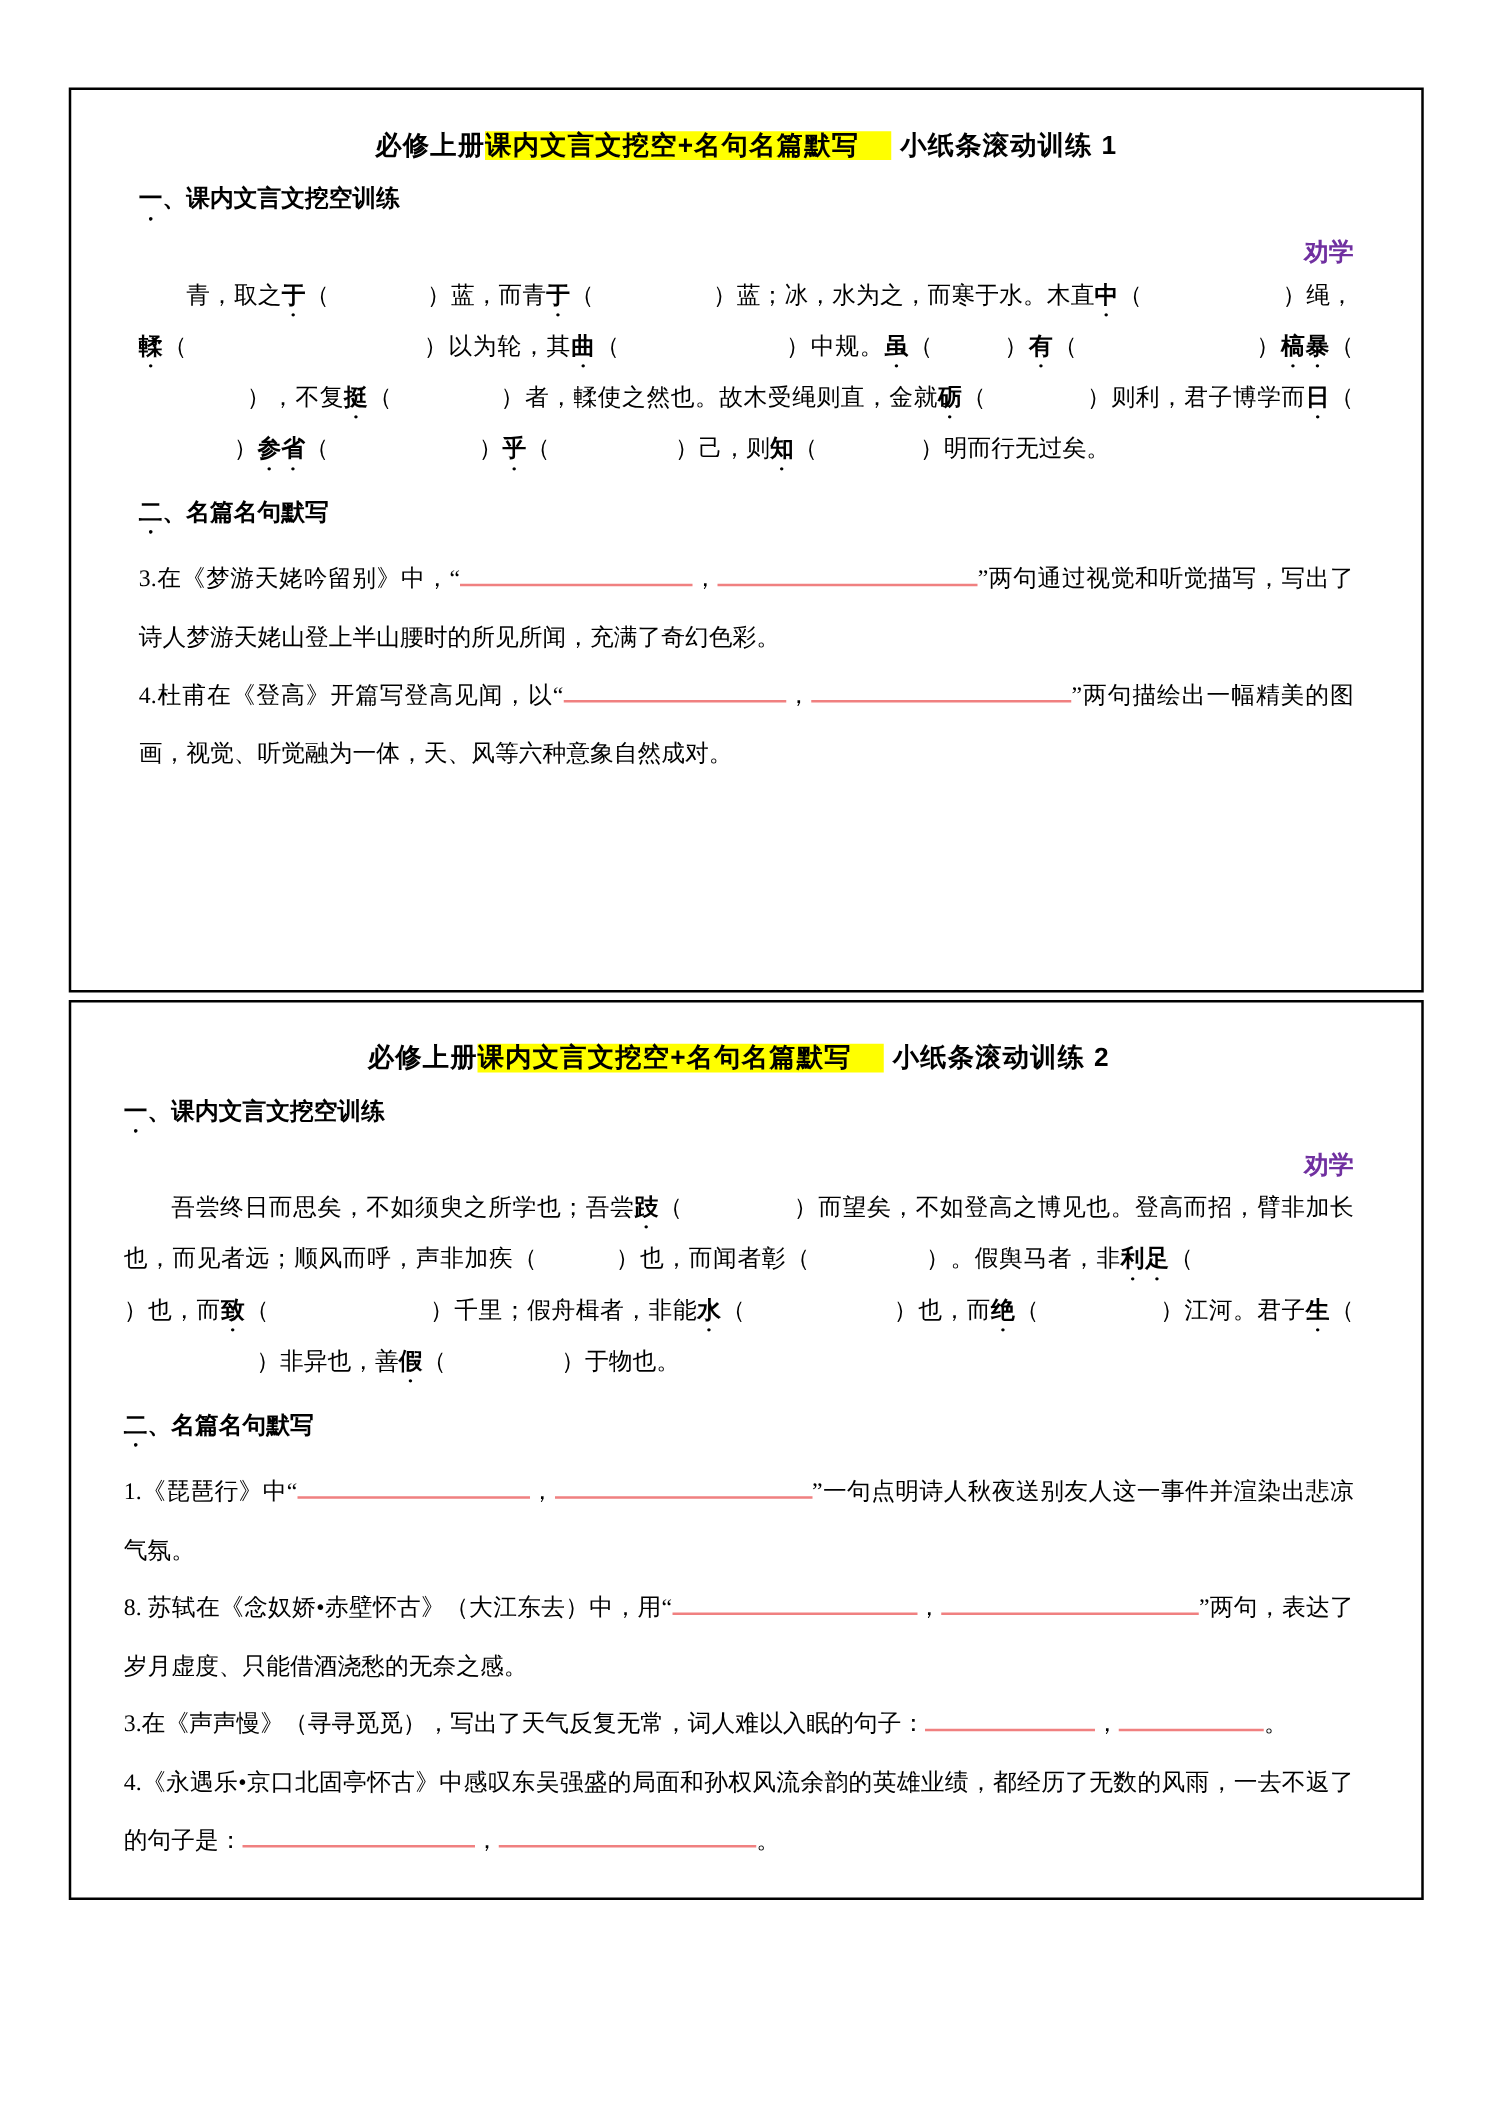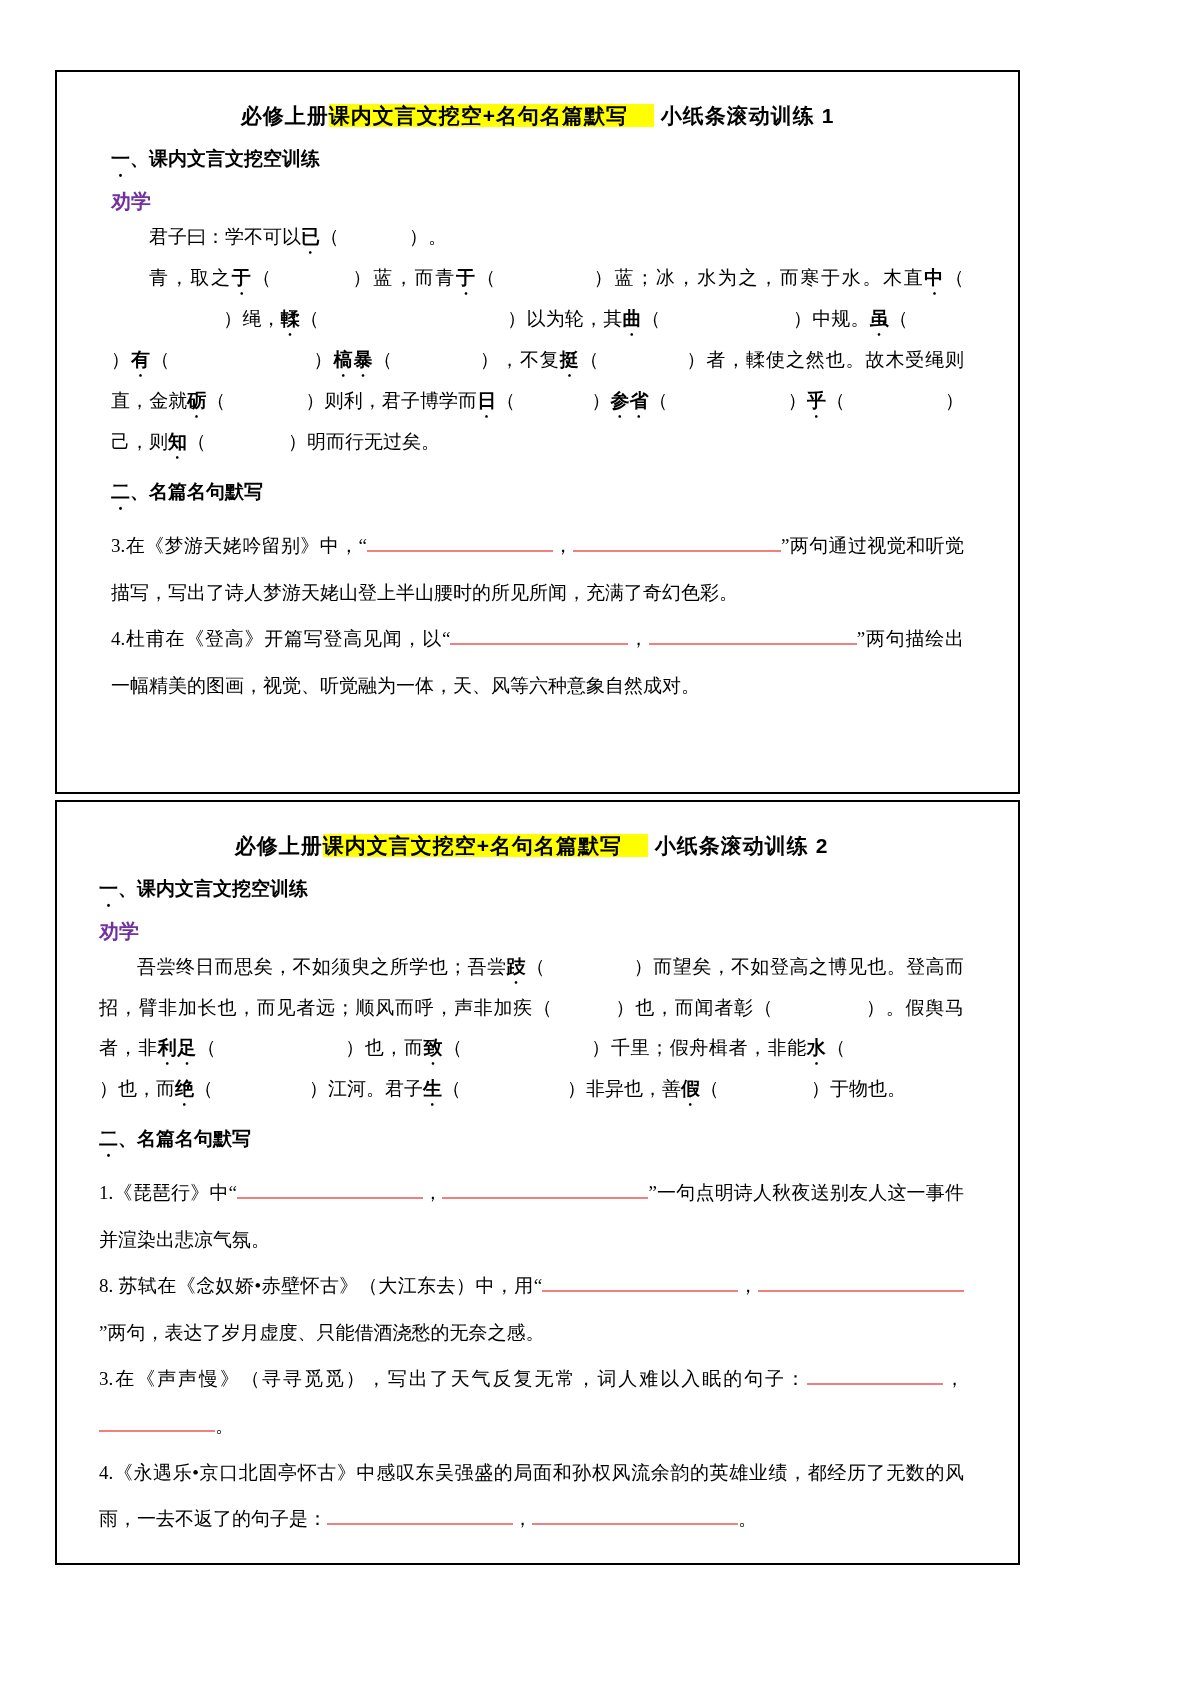--- a/index.html
+++ b/index.html
@@ -6,21 +6,21 @@
   html, body { background: #ffffff; }
   body {
     width: 1190px;
     height: 1682px;
     overflow: hidden;
     font-family: "Liberation Serif", "DejaVu Serif", serif;
     color: #000;
     font-size: 19px;
   }
   .sheet {
-    width: 965px;
+    width: 1084px;
     margin-left: 55px;
     border: 2px solid #000;
     background: #fff;
     padding: 30px 54px 20px 54px;
   }
   .sheet-1 { margin-top: 70px; min-height: 724px; }
   .sheet-2 { margin-top: 6px;  min-height: 720px; padding-left: 42px; }
   .doc-title {
     text-align: center;
     font-family: "Liberation Sans", "DejaVu Sans", sans-serif;
@@ -34,21 +34,21 @@
     padding-right: 26px;
   }
   .sec-heading {
     font-family: Liberation Mono, monospace;
     font-weight: bold;
     font-size: 19px;
     margin: 8px 0 4px 0;
   }
   .sec-heading-2 { margin-top: 16px; margin-bottom: 8px; }
   .poem-title {
-    text-align: left;
+    text-align: right;
     color: var(--purple, #7030a0);
     font-family: "Liberation Sans", "DejaVu Sans", sans-serif;
     font-weight: bold;
     font-size: 20px;
     margin: 6px 0 2px 0;
   }
   .fill-para {
     line-height: 2.12;
     text-align: justify;
     text-indent: 2em;
@@ -74,21 +74,20 @@
 </style>
 </head>
 <body>
 
 <div class="sheet sheet-1">
   <div class="doc-title">
     <span>必修上册</span><span class="hl">课内文言文挖空+名句名篇默写</span> <span>小纸条滚动训练 1</span>
   </div>
   <div class="sec-heading"><span class="em-dot">一</span><span>、课内文言文挖空训练</span></div>
   <div class="poem-title">劝学</div>
-  <p class="fill-para"><span>君子曰：学不可以</span><span class="em-bold em-dot">已</span>（<span class="paren-gap" style="width: 70px;"></span>）<span>。</span></p>
   <p class="fill-para"><span>青，取之</span><span class="em-bold em-dot">于</span>（<span class="paren-gap" style="width: 78px;"></span>）<span>蓝，而青</span><span class="em-bold em-dot">于</span>（<span class="paren-gap" style="width: 95px;"></span>）<span>蓝；冰，水为之，而寒于水。木直</span><span class="em-bold em-dot">中</span>（<span class="paren-gap" style="width: 112px;"></span>）<span>绳，</span><span class="em-bold em-dot">輮</span>（<span class="paren-gap" style="width: 188px;"></span>）<span>以为轮，其</span><span class="em-bold em-dot">曲</span>（<span class="paren-gap" style="width: 132px;"></span>）<span>中规。</span><span class="em-bold em-dot">虽</span>（<span class="paren-gap" style="width: 56px;"></span>）<span class="em-bold em-dot">有</span>（<span class="paren-gap" style="width: 142px;"></span>）<span class="em-bold em-dot">槁暴</span>（<span class="paren-gap" style="width: 86px;"></span>）<span>，不复</span><span class="em-bold em-dot">挺</span>（<span class="paren-gap" style="width: 86px;"></span>）<span>者，輮使之然也。故木受绳则直，金就</span><span class="em-bold em-dot">砺</span>（<span class="paren-gap" style="width: 80px;"></span>）<span>则利，君子博学而</span><span class="em-bold em-dot">日</span>（<span class="paren-gap" style="width: 76px;"></span>）<span class="em-bold em-dot">参省</span>（<span class="paren-gap" style="width: 120px;"></span>）<span class="em-bold em-dot">乎</span>（<span class="paren-gap" style="width: 100px;"></span>）<span>己，则</span><span class="em-bold em-dot">知</span>（<span class="paren-gap" style="width: 82px;"></span>）<span>明而行无过矣。</span></p>
   <div class="sec-heading sec-heading-2"><span class="em-dot">二</span><span>、名篇名句默写</span></div>
   <div>
     <p class="question"><span>3.在《梦游天姥吟留别》中，“</span><span class="blank-line" style="width: 186px;"></span><span>，</span><span class="blank-line" style="width: 208px;"></span><span>”两句通过视觉和听觉描写，写出了诗人梦游天姥山登上半山腰时的所见所闻，充满了奇幻色彩。</span></p>
     <p class="question"><span>4.杜甫在《登高》开篇写登高见闻，以“</span><span class="blank-line" style="width: 178px;"></span><span>，</span><span class="blank-line" style="width: 208px;"></span><span>”两句描绘出一幅精美的图画，视觉、听觉融为一体，天、风等六种意象自然成对。</span></p>
   </div>
 </div>
 
 <div class="sheet sheet-2">
   <div class="doc-title">

